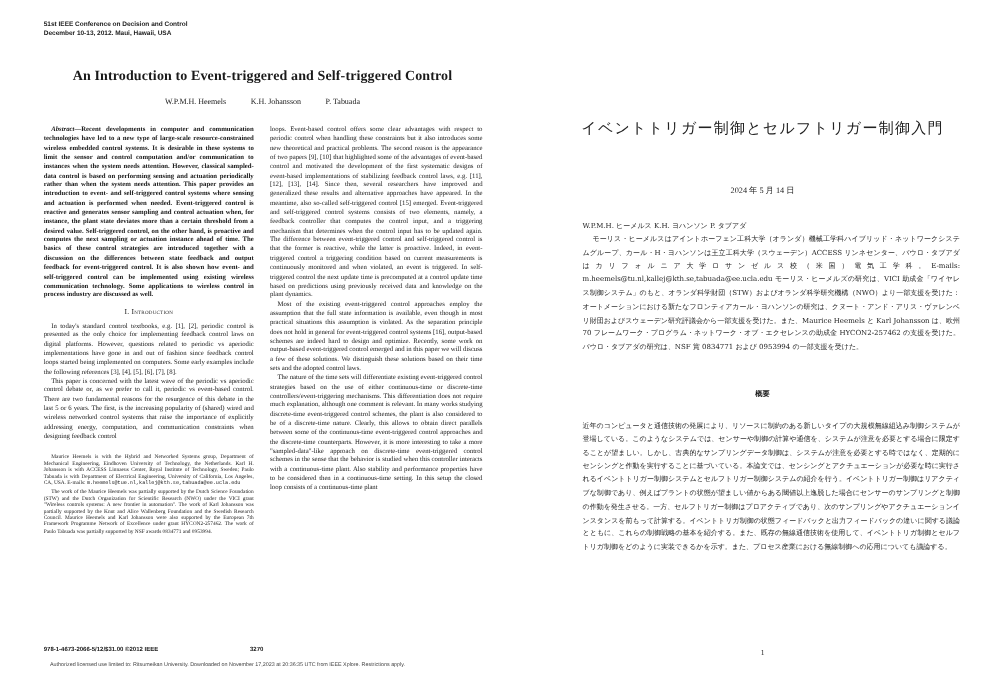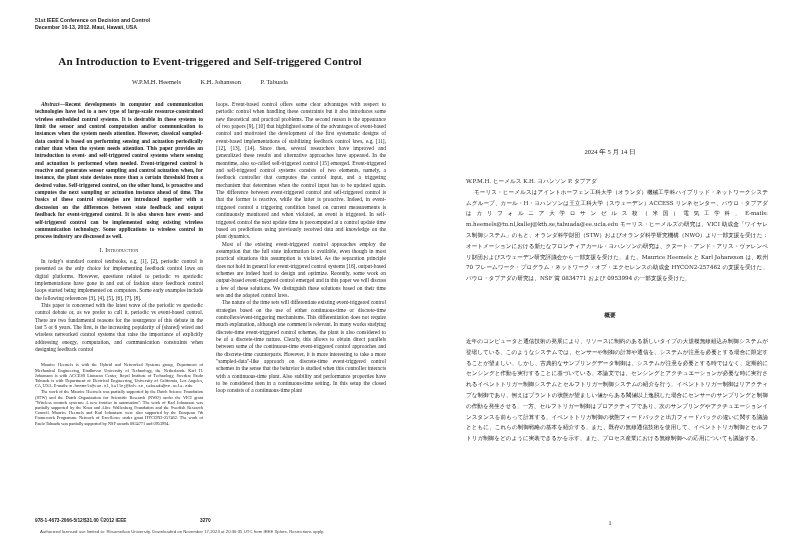--- a/index.html
+++ b/index.html
@@ -117,20 +117,21 @@
     <p>Most of the existing event-triggered control approaches employ the assumption that the full state information is available, even though in most practical situations this assumption is violated. As the separation principle does not hold in general for event-triggered control systems [16], output-based schemes are indeed hard to design and optimize. Recently, some work on output-based event-triggered control emerged and in this paper we will discuss a few of these solutions. We distinguish these solutions based on their time sets and the adopted control laws.</p>
     <p>The nature of the time sets will differentiate existing event-triggered control strategies based on the use of either continuous-time or discrete-time controllers/event-triggering mechanisms. This differentiation does not require much explanation, although one comment is relevant. In many works studying discrete-time event-triggered control schemes, the plant is also considered to be of a discrete-time nature. Clearly, this allows to obtain direct parallels between some of the continuous-time event-triggered control approaches and the discrete-time counterparts. However, it is more interesting to take a more "sampled-data"-like approach on discrete-time event-triggered control schemes in the sense that the behavior is studied when this controller interacts with a continuous-time plant. Also stability and performance properties have to be considered then in a continuous-time setting. In this setup the closed loop consists of a continuous-time plant</p>
   </div>
 
   <div class="isbn">978-1-4673-2066-5/12/$31.00 ©2012 IEEE</div>
   <div class="page-num-left">3270</div>
   <div class="license">Authorized licensed use limited to: Ritsumeikan University. Downloaded on November 17,2023 at 20:36:35 UTC from IEEE Xplore.  Restrictions apply.</div>
 </div>
 
 <div class="page-right">
+  <div class="jp-title">イベントトリガー制御とセルフトリガー制御入門</div>
   <div class="jp-date">2024 年 5 月 14 日</div>
 
   <div class="jp-body jp-authors-block">
     <p>W.P.M.H. ヒーメルス K.H. ヨハンソン P. タブアダ</p>
     <p class="ind">モーリス・ヒーメルスはアイントホーフェン工科大学（オランダ）機械工学科ハイブリッド・ネットワークシステムグループ、カール・H・ヨハンソンは王立工科大学（スウェーデン）ACCESS リンネセンター、パウロ・タブアダはカリフォルニア大学ロサンゼルス校（米国）電気工学科。E-mails: m.heemels@tu.nl,kallej@kth.se,tabuada@ee.ucla.edu モーリス・ヒーメルズの研究は、VICI 助成金「ワイヤレス制御システム」のもと、オランダ科学財団（STW）およびオランダ科学研究機構（NWO）より一部支援を受けた：オートメーションにおける新たなフロンティアカール・ヨハンソンの研究は、クヌート・アンド・アリス・ヴァレンベリ財団およびスウェーデン研究評議会から一部支援を受けた。また、Maurice Heemels と Karl Johansson は、欧州 70 フレームワーク・プログラム・ネットワーク・オブ・エクセレンスの助成金 HYCON2-257462 の支援を受けた。パウロ・タブアダの研究は、NSF 賞 0834771 および 0953994 の一部支援を受けた。</p>
   </div>
 
   <div class="jp-abstract-head">概要</div>
 
   <div class="jp-body jp-abstract">

